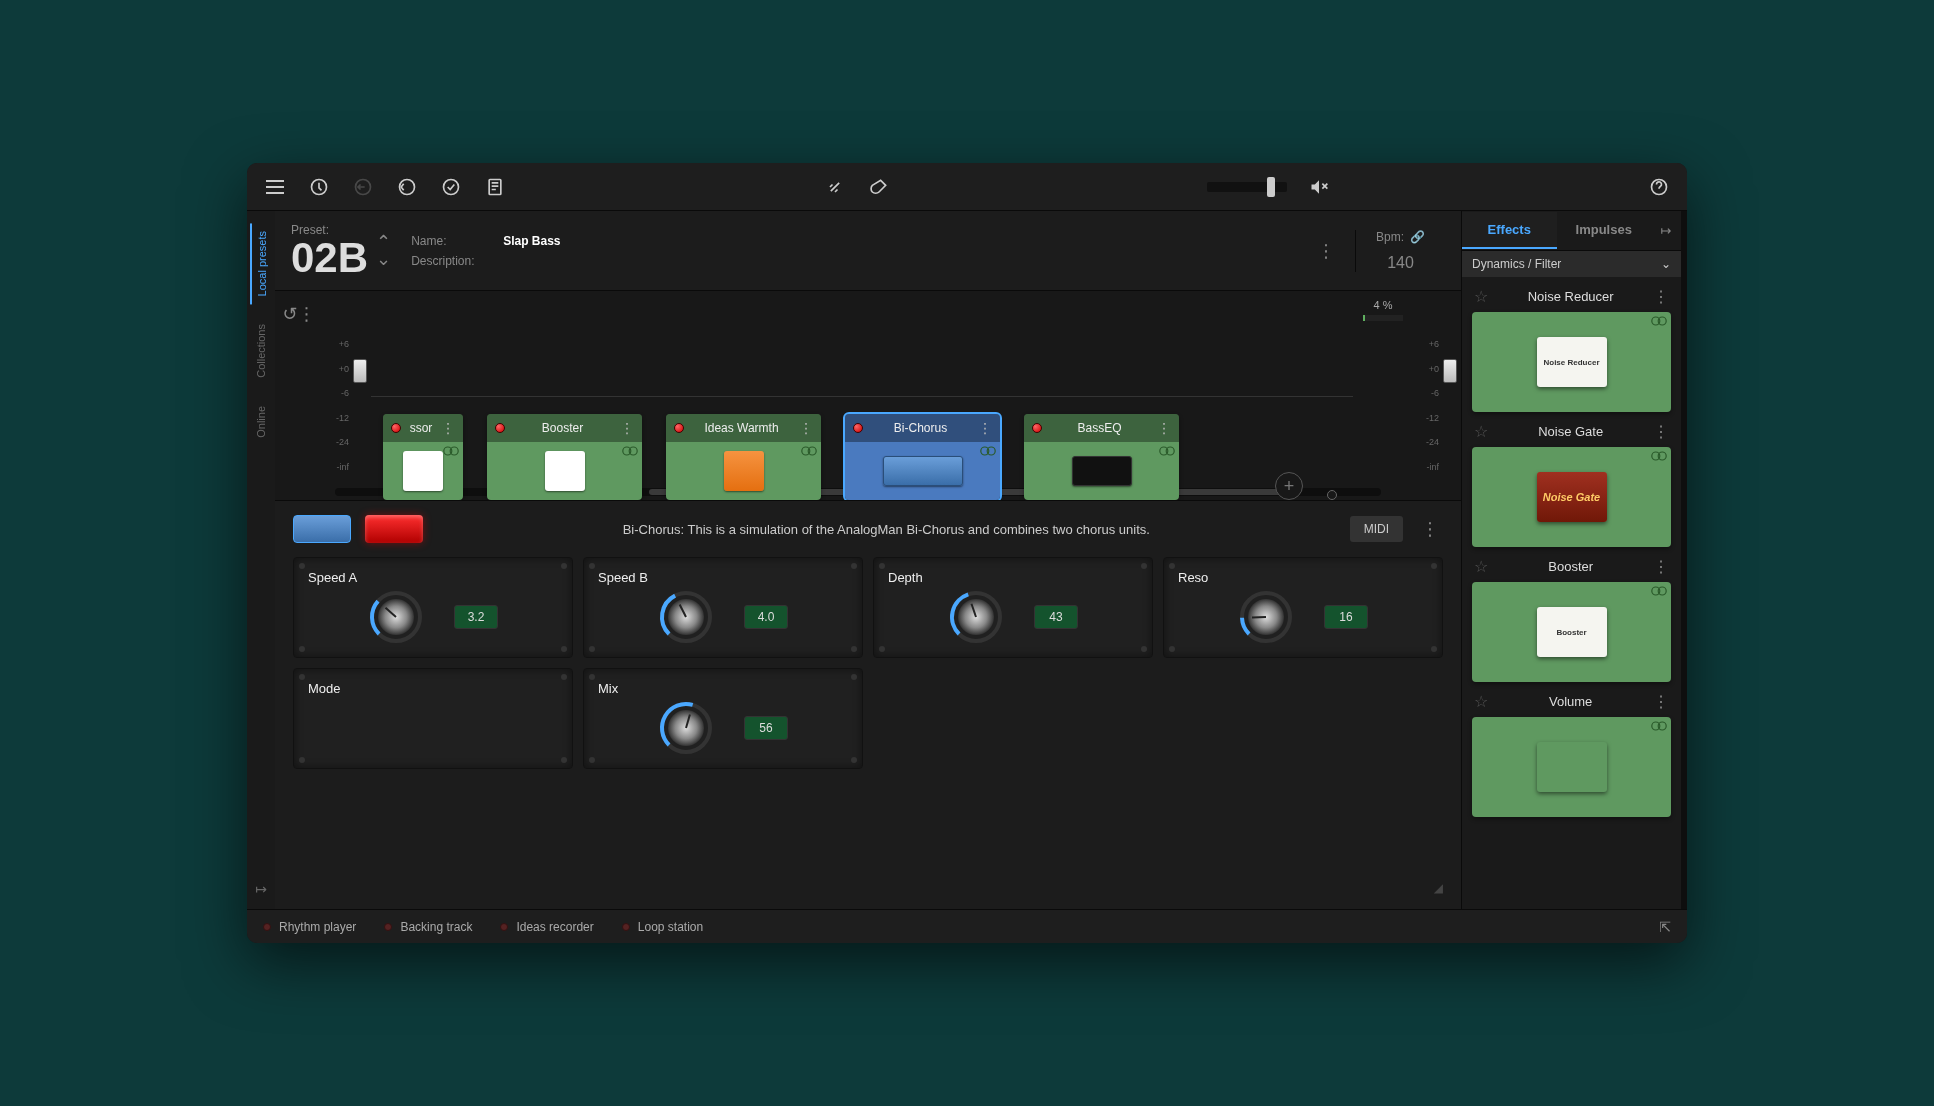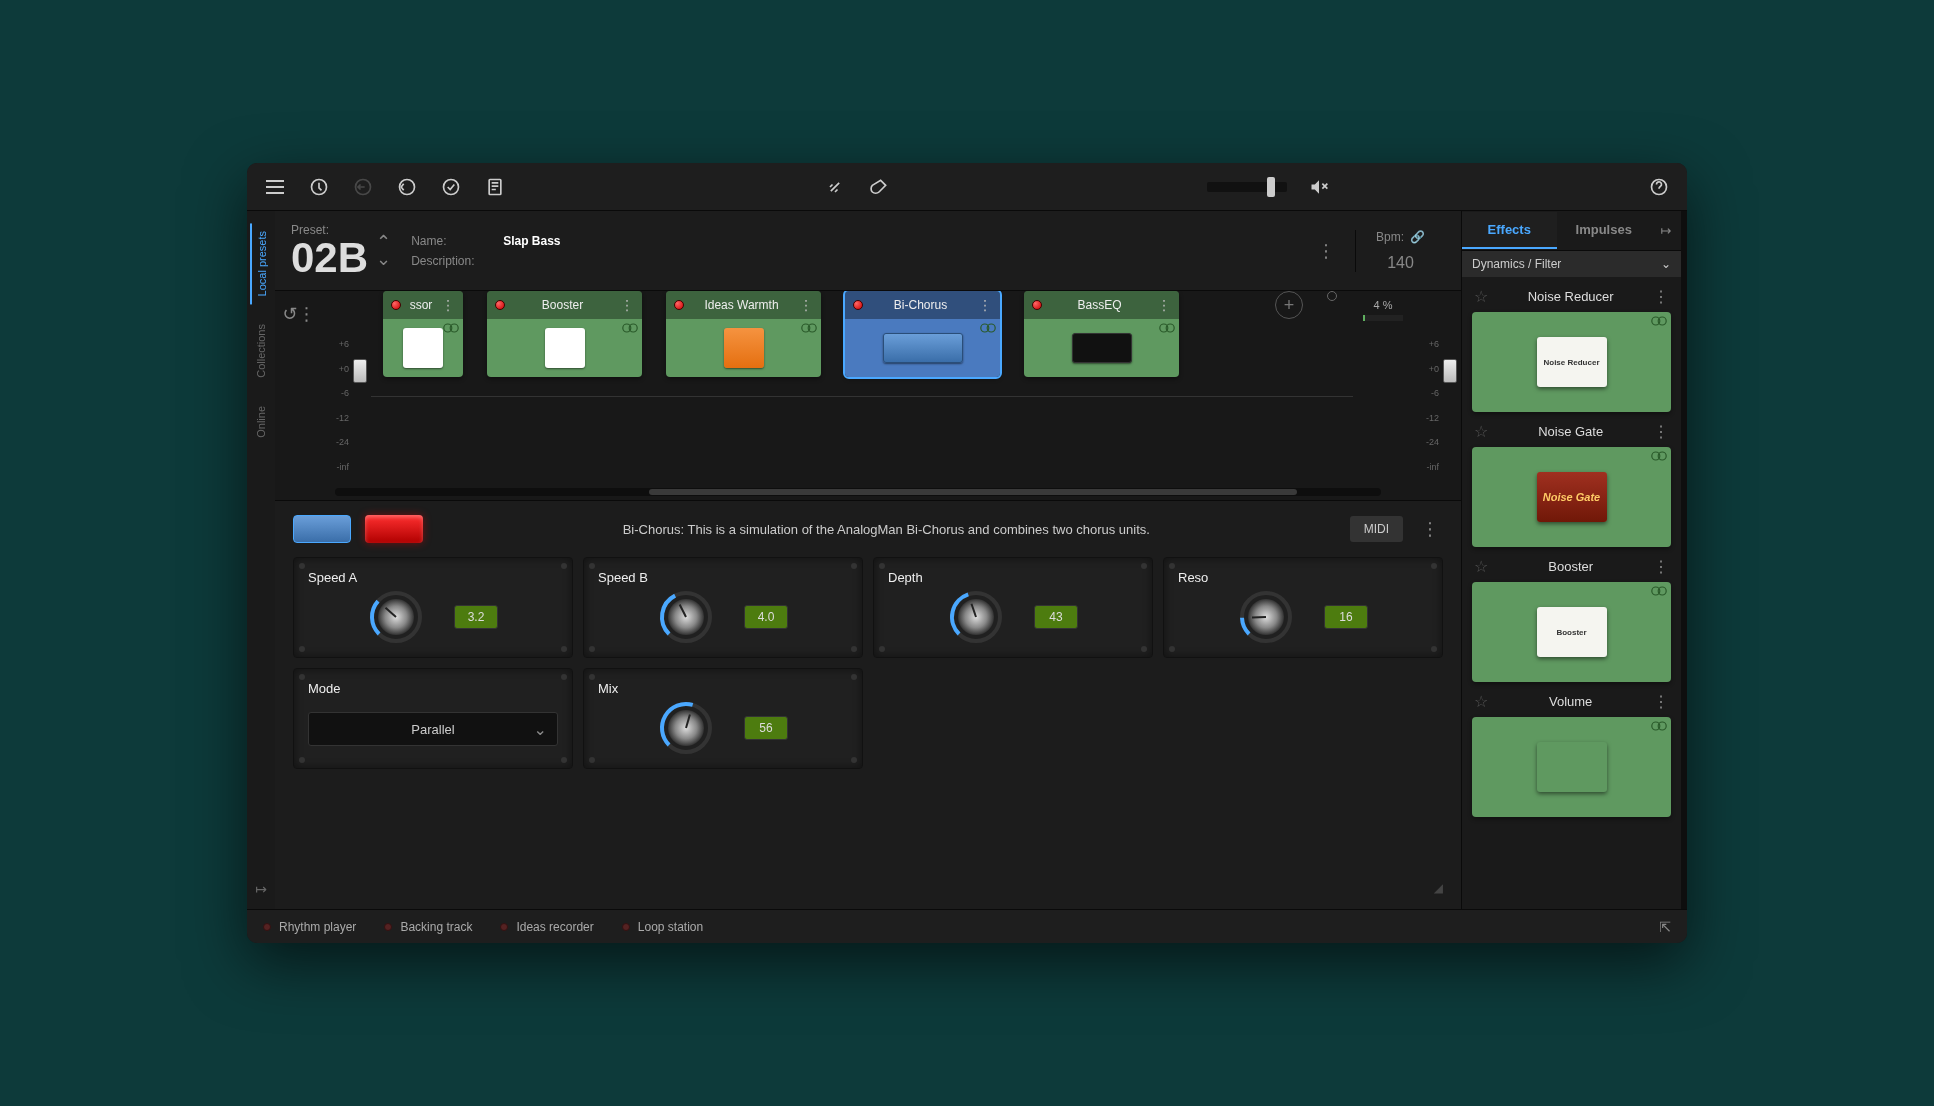--- a/index.html
+++ b/index.html
@@ -42,21 +42,21 @@
 .bpm { width: 90px; text-align: center; border-left: 1px solid #0a0a0a; padding: 0 12px; display:flex; flex-direction:column; align-items:center; gap:10px;}
 .bpm .lbl { color: #888; font-size: 12px; display:flex; gap:6px; align-items:flex-start;}
 .bpm .val { color: #888; font-size: 16px; }
 
 
 .chain-wrap { background: #181818; height: 210px; position: relative; display: flex; border-bottom: 1px solid #0a0a0a; }
 .chain-left-icon { width: 48px; display: flex; align-items: flex-start; justify-content: center; padding-top: 12px; color: #888; font-size: 18px; }
 .ruler { display: flex; flex-direction: column; justify-content: space-between; font-size: 9px; color: #666; padding: 48px 4px 28px 4px; width: 30px; text-align: right; }
 .meter-slider { width: 14px; margin: 48px 4px 28px 0; position: relative; }
 .meter-slider::after { content:''; position:absolute; left:0; right:0; top: 20px; height: 22px; background: linear-gradient(#eee,#bbb); border:1px solid #555; border-radius:2px;}
-.chain { flex: 1; display: flex; align-items: flex-start; gap: 24px; padding: 0 12px; position: relative; overflow: hidden; }
+.chain { flex: 1; display: flex; align-items: flex-end; gap: 24px; padding: 0 12px; position: relative; overflow: hidden; }
 .chain::before { content:''; position:absolute; left:0; right:0; top: 50%; height:1px; background:#333; z-index:0;}
 .pedal { width: 155px; background: #5f9960; border-radius: 4px; position: relative; z-index: 1; box-shadow: 0 2px 4px rgba(0,0,0,0.4);}
 .pedal.selected { outline: 2px solid #4aa8ff; background: #4a7abf;}
 .pedal-head { display: flex; align-items: center; justify-content: space-between; padding: 6px 8px; background: rgba(0,0,0,0.35); border-radius: 4px 4px 0 0; }
 .pedal-head .dot { width:10px; height:10px; background: radial-gradient(circle at 30% 30%, #ff6666, #cc0000); border-radius:50%; border:1px solid #400;}
 .pedal-head .name { color: #eee; font-size: 12px; }
 .pedal-head .more { color:#bbb; font-size:14px;}
 .pedal-body { height: 58px; display:flex; align-items:center; justify-content:center; position:relative;}
 .pedal-body svg { position:absolute; top:4px; right:4px;}
 .pedal-img { width: 40px; height: 40px; background: #fff; border-radius:3px; box-shadow:0 1px 2px rgba(0,0,0,0.5);}
@@ -84,21 +84,21 @@
 .detail-head .more { color:#888; font-size:18px; padding:0 4px;}
 .knob-grid { display:grid; grid-template-columns: repeat(4, 1fr); gap: 10px;}
 .knob-card { background:#202020; border:1px solid #111; border-radius:4px; padding: 12px 14px; position:relative; box-shadow: inset 0 0 8px rgba(0,0,0,0.5);}
 .knob-card .screw{ position:absolute; width:6px;height:6px;border-radius:50%;background:#333;}
 .knob-card .screw.tl{top:5px;left:5px;} .knob-card .screw.tr{top:5px;right:5px;}
 .knob-card .screw.bl{bottom:5px;left:5px;} .knob-card .screw.br{bottom:5px;right:5px;}
 .knob-card .name { color:#eee; font-size:13px; margin-bottom: 4px;}
 .knob-row { display:flex; align-items:center; justify-content:center; gap:30px;}
 .knob { width:56px; height:56px; position:relative;}
 .knob svg { width:100%; height:100%;}
-.knob-val { background:#4d7c0f; border:1px solid #333; padding:4px 12px; border-radius:3px; color:#ddd; font-size:12px; min-width:44px; text-align:center;}
+.knob-val { background:#14532d; border:1px solid #333; padding:4px 12px; border-radius:3px; color:#ddd; font-size:12px; min-width:44px; text-align:center;}
 .mode-select { background:#111; border:1px solid #333; padding:8px 12px; border-radius:3px; color:#ccc; font-size:13px; display:flex; justify-content:center; align-items:center; position:relative; margin-top:16px; height:34px;}
 .mode-select::after{content:'⌄'; position:absolute; right:10px; color:#888; font-size:16px;}
 .resize-handle { align-self:flex-end; color:#444; font-size:12px; margin-top:auto;}
 
 
 .right { width: 220px; background:#1a1a1a; border-left:1px solid #0a0a0a; display:flex; flex-direction:column;}
 .right-tabs { display:flex; height:40px; align-items:center; border-bottom:1px solid #0a0a0a;}
 .right-tab { flex:1; text-align:center; padding:10px 0; font-size:13px; color:#888; cursor:pointer; border-bottom:2px solid transparent;font-weight:bold;}
 .right-tab.active { color:#4aa8ff; border-bottom-color:#4aa8ff; background:#1f1f1f;}
 .right-tabs .exp { width:30px; text-align:center; color:#888;}
@@ -441,21 +441,20 @@
                   </svg></div>
                 <div class="knob-val">16</div>
               </div>
             </div>
             <div class="knob-card">
               <span class="screw tl"></span>
               <span class="screw tr"></span>
               <span class="screw bl"></span>
               <span class="screw br"></span>
               <div class="name">Mode</div>
-              <div class="mode-select">Parallel</div>
             </div>
             <div class="knob-card">
               <span class="screw tl"></span>
               <span class="screw tr"></span>
               <span class="screw bl"></span>
               <span class="screw br"></span>
               <div class="name">Mix</div>
               <div class="knob-row">
                 <div class="knob"><svg viewBox="0 0 56 56">
                     <circle cx="28" cy="28" r="24" fill="none" stroke="#333" stroke-width="4"></circle>

